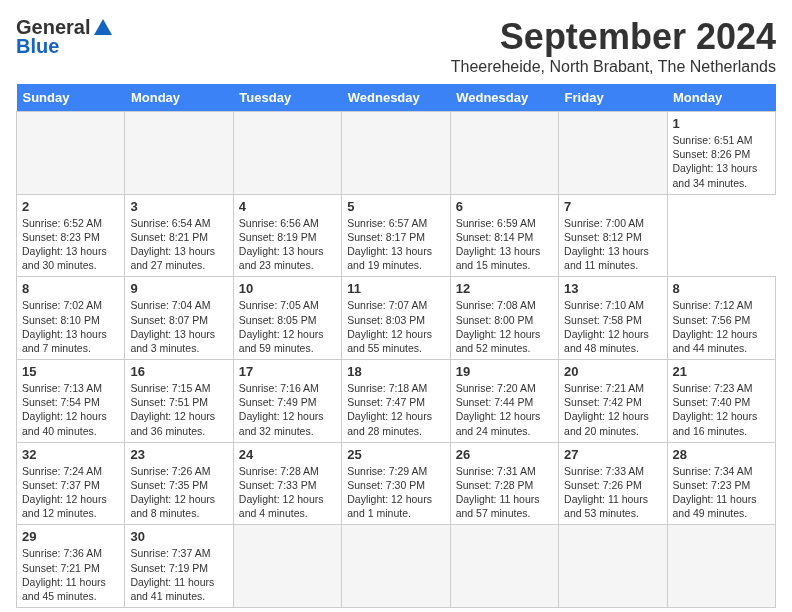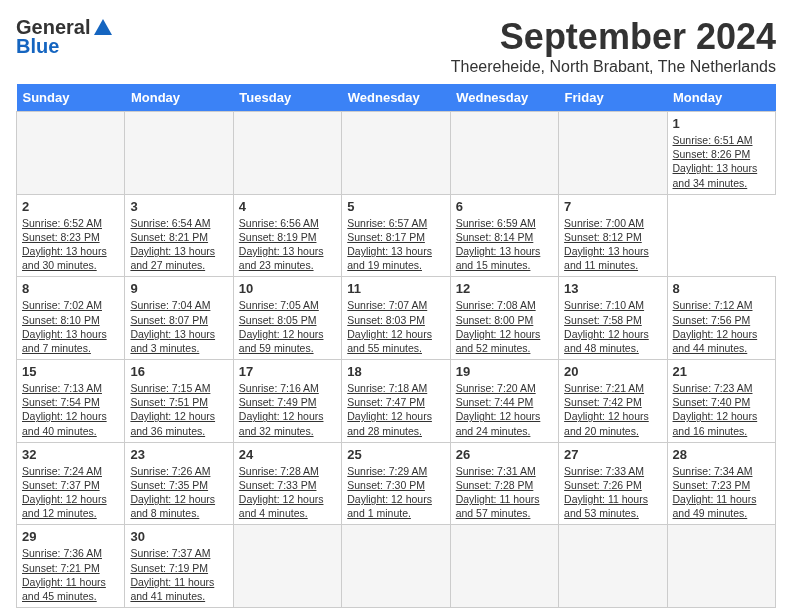--- a/index.html
+++ b/index.html
@@ -67,21 +67,20 @@
     .day-num {
       font-size: 13px;
       font-weight: bold;
       display: block;
       margin-bottom: 2px;
     }
     .day-info {
       font-size: 10.5px;
       line-height: 1.35;
       color: #333;
-      text-decoration: underline;
     }
   </style>
 </head>
 <body>
 
 <div class="header-area">
   <div class="logo">
     <div class="logo-row">
       <span style="font-size:20px;font-weight:bold;color:#333;">General</span>
       <svg width="22" height="22" viewBox="0 0 22 22" style="margin-left:2px;">

